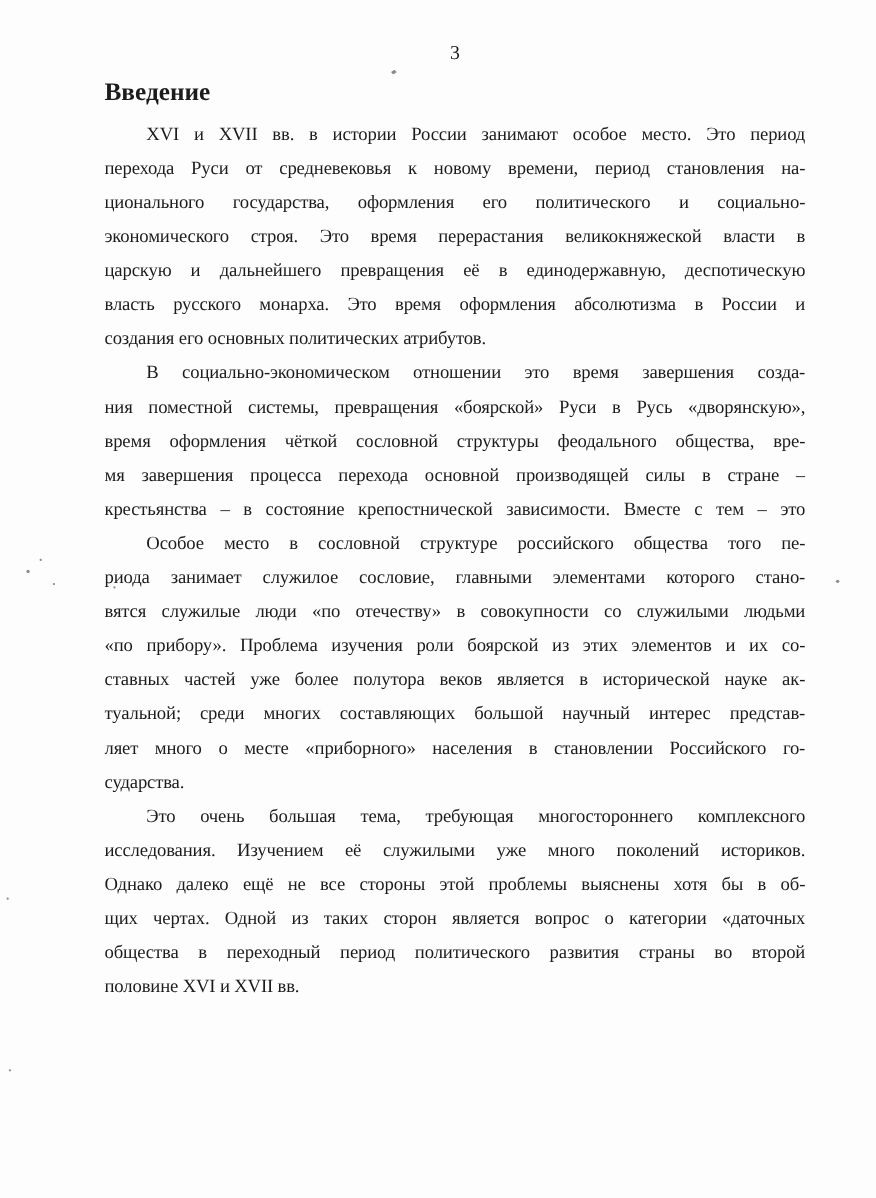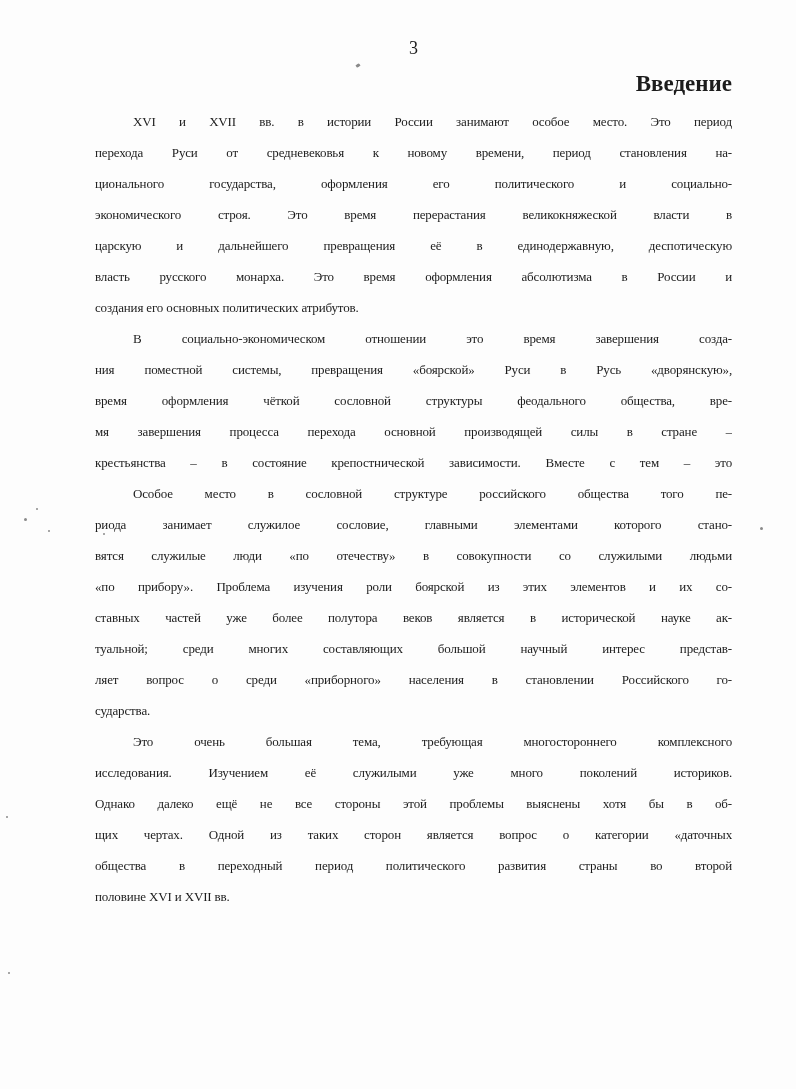--- a/index.html
+++ b/index.html
@@ -22,28 +22,28 @@
     top: 38px;
     width: 637px;
   }
   .page-number {
     text-align: center;
     font-size: 18px;
     line-height: 20px;
   }
   .doc-title {
     margin: 13px 0 0 0;
-    text-align: right;
+    text-align: left;
     font-size: 23px;
     font-weight: 700;
     line-height: 26px;
   }
   .body-text {
     margin-top: 9px;
-    font-size: 13px;
+    font-size: 17px;
     line-height: 31px;
     letter-spacing: -0.15px;
   }
   .paragraph {
     margin: 0;
   }
   .line {
     height: 31px;
     overflow: hidden;
     text-align: justify;
@@ -104,21 +104,21 @@
           <div class="line">мя завершения процесса перехода основной производящей силы в стране –</div>
           <div class="line">крестьянства – в состояние крепостнической зависимости. Вместе с тем – это</div>
         </div>
         <div class="paragraph">
           <div class="line para-first">Особое место в сословной структуре российского общества того пе-</div>
           <div class="line">риода занимает служилое сословие, главными элементами которого стано-</div>
           <div class="line">вятся служилые люди «по отечеству» в совокупности со служилыми людьми</div>
           <div class="line">«по прибору». Проблема изучения роли боярской из этих элементов и их со-</div>
           <div class="line">ставных частей уже более полутора веков является в исторической науке ак-</div>
           <div class="line">туальной; среди многих составляющих большой научный интерес представ-</div>
-          <div class="line">ляет вопрос о среди «приборного» населения в становлении Российского го-</div>
+          <div class="line">ляет много о месте «приборного» населения в становлении Российского го-</div>
           <div class="line para-last">сударства.</div>
         </div>
         <div class="paragraph">
           <div class="line para-first">Это очень большая тема, требующая многостороннего комплексного</div>
           <div class="line">исследования. Изучением её служилыми уже много поколений историков.</div>
           <div class="line">Однако далеко ещё не все стороны этой проблемы выяснены хотя бы в об-</div>
           <div class="line">щих чертах. Одной из таких сторон является вопрос о категории «даточных</div>
           <div class="line">общества в переходный период политического развития страны во второй</div>
           <div class="line para-last">половине XVI и XVII вв.</div>
         </div>

